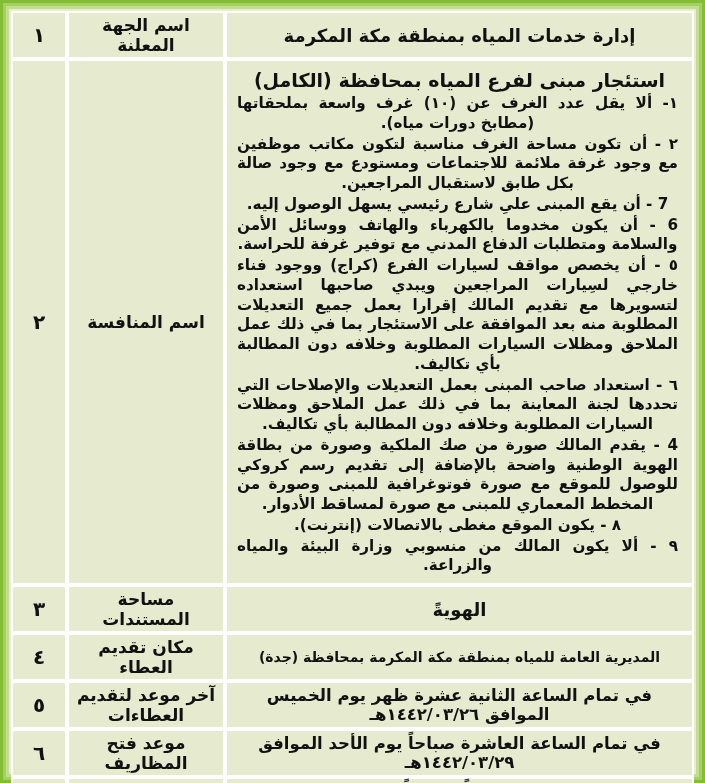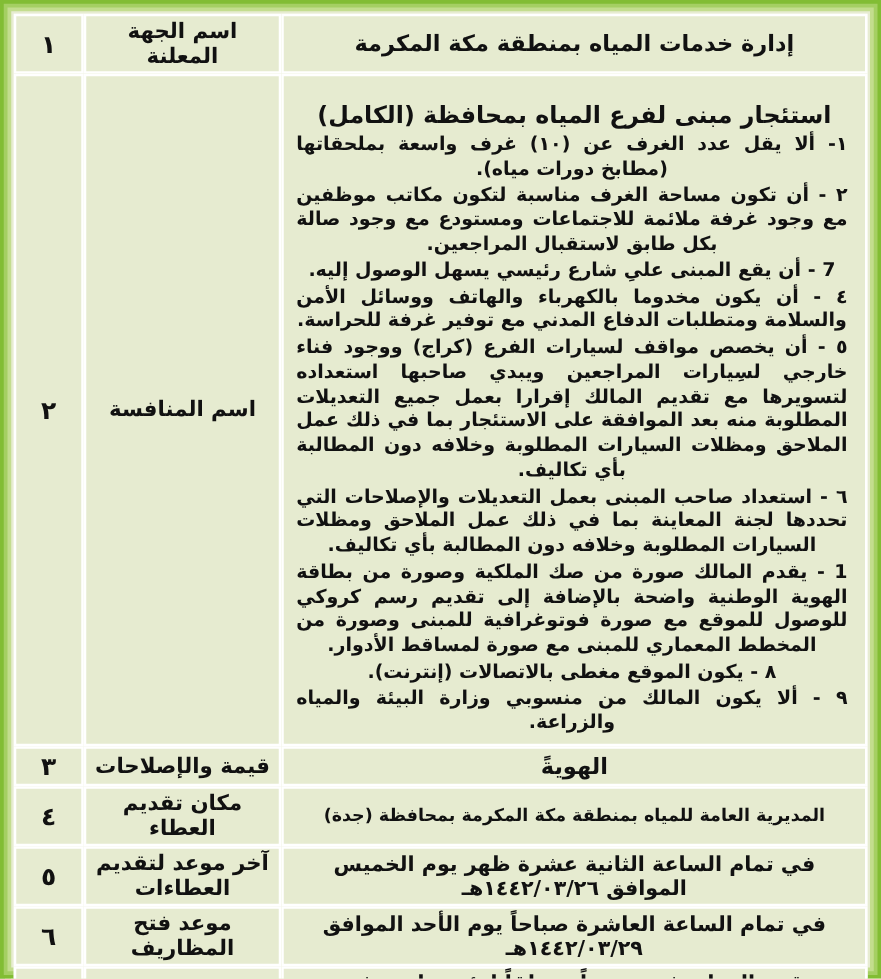--- a/index.html
+++ b/index.html
@@ -87,21 +87,21 @@
   td.value.bigcell {
     text-align: right;
     vertical-align: top;
     padding: 6px 10px 6px 10px;
   }
   .cell-heading {
     display: block;
     text-align: center;
     font-size: 19px;
     font-weight: bold;
-    margin: 14px 0 3px 0;
+    margin: 2px 0 3px 0;
     letter-spacing: -0.3px;
   }
   ol.reqs {
     list-style: none;
     margin: 0;
     padding: 0;
   }
   ol.reqs li {
     font-size: 15.2px;
     font-weight: bold;
@@ -151,35 +151,35 @@
           <td class="num">١</td>
         </tr>
 
         <tr>
           <td class="value bigcell">
             <span class="cell-heading">استئجار مبنى  لفرع المياه بمحافظة (الكامل)</span>
             <ol class="reqs" id="req-list">
                 <li>١- ألا يقل عدد الغرف عن (١٠) غرف واسعة بملحقاتها (مطابخ دورات مياه).</li>
                 <li>٢ - أن تكون مساحة الغرف مناسبة لتكون مكاتب موظفين مع وجود غرفة ملائمة للاجتماعات ومستودع مع وجود صالة بكل طابق لاستقبال المراجعين.</li>
                 <li>7 - أن يقع المبنى علىِ شارع رئيسي يسهل الوصول إليه.</li>
-                <li>٤ - أن يكون مخدوما بالكهرباء والهاتف ووسائل الأمن والسلامة ومتطلبات الدفاع المدني مع توفير غرفة للحراسة.</li>
+                <li>6 - أن يكون مخدوما بالكهرباء والهاتف ووسائل الأمن والسلامة ومتطلبات الدفاع المدني مع توفير غرفة للحراسة.</li>
                 <li>٥ - أن يخصص مواقف لسيارات الفرع (كراج) ووجود  فناء خارجي لسِيارات المراجعين ويبدي صاحبها استعداده لتسويرها مع تقديم المالك إقرارا بعمل جميع التعديلات المطلوبة منه بعد الموافقة على الاستئجار بما في ذلك عمل الملاحق ومظلات السيارات المطلوبة وخلافه دون المطالبة بأي تكاليف.</li>
                 <li>٦ - استعداد صاحب المبنى بعمل التعديلات والإصلاحات التي تحددها لجنة المعاينة بما في ذلك عمل الملاحق ومظلات السيارات المطلوبة وخلافه دون المطالبة بأي تكاليف.</li>
-                <li>1 - يقدم المالك صورة من صك الملكية وصورة من بطاقة الهوية الوطنية واضحة بالإضافة إلى تقديم رسم كروكي للوصول للموقع مع صورة فوتوغرافية للمبنى وصورة من المخطط المعماري للمبنى مع صورة لمساقط الأدوار.</li>
+                <li>4 - يقدم المالك صورة من صك الملكية وصورة من بطاقة الهوية الوطنية واضحة بالإضافة إلى تقديم رسم كروكي للوصول للموقع مع صورة فوتوغرافية للمبنى وصورة من المخطط المعماري للمبنى مع صورة لمساقط الأدوار.</li>
                 <li>٨ - يكون الموقع مغطى بالاتصالات (إنترنت).</li>
                 <li>٩ - ألا يكون المالك من منسوبي وزارة البيئة والمياه والزراعة.</li>
               </ol>
           </td>
           <td class="label">اسم المنافسة</td>
           <td class="num">٢</td>
         </tr>
 
         <tr>
           <td class="value freecell">الهويةً</td>
-          <td class="label">قيمة والإصلاحات</td>
+          <td class="label">مساحة المستندات</td>
           <td class="num">٣</td>
         </tr>
 
         <tr>
           <td class="value placecell">المديرية العامة للمياه بمنطقة مكة المكرمة بمحافظة (جدة)</td>
           <td class="label">مكان تقديم العطاء</td>
           <td class="num">٤</td>
         </tr>
 
         <tr>

